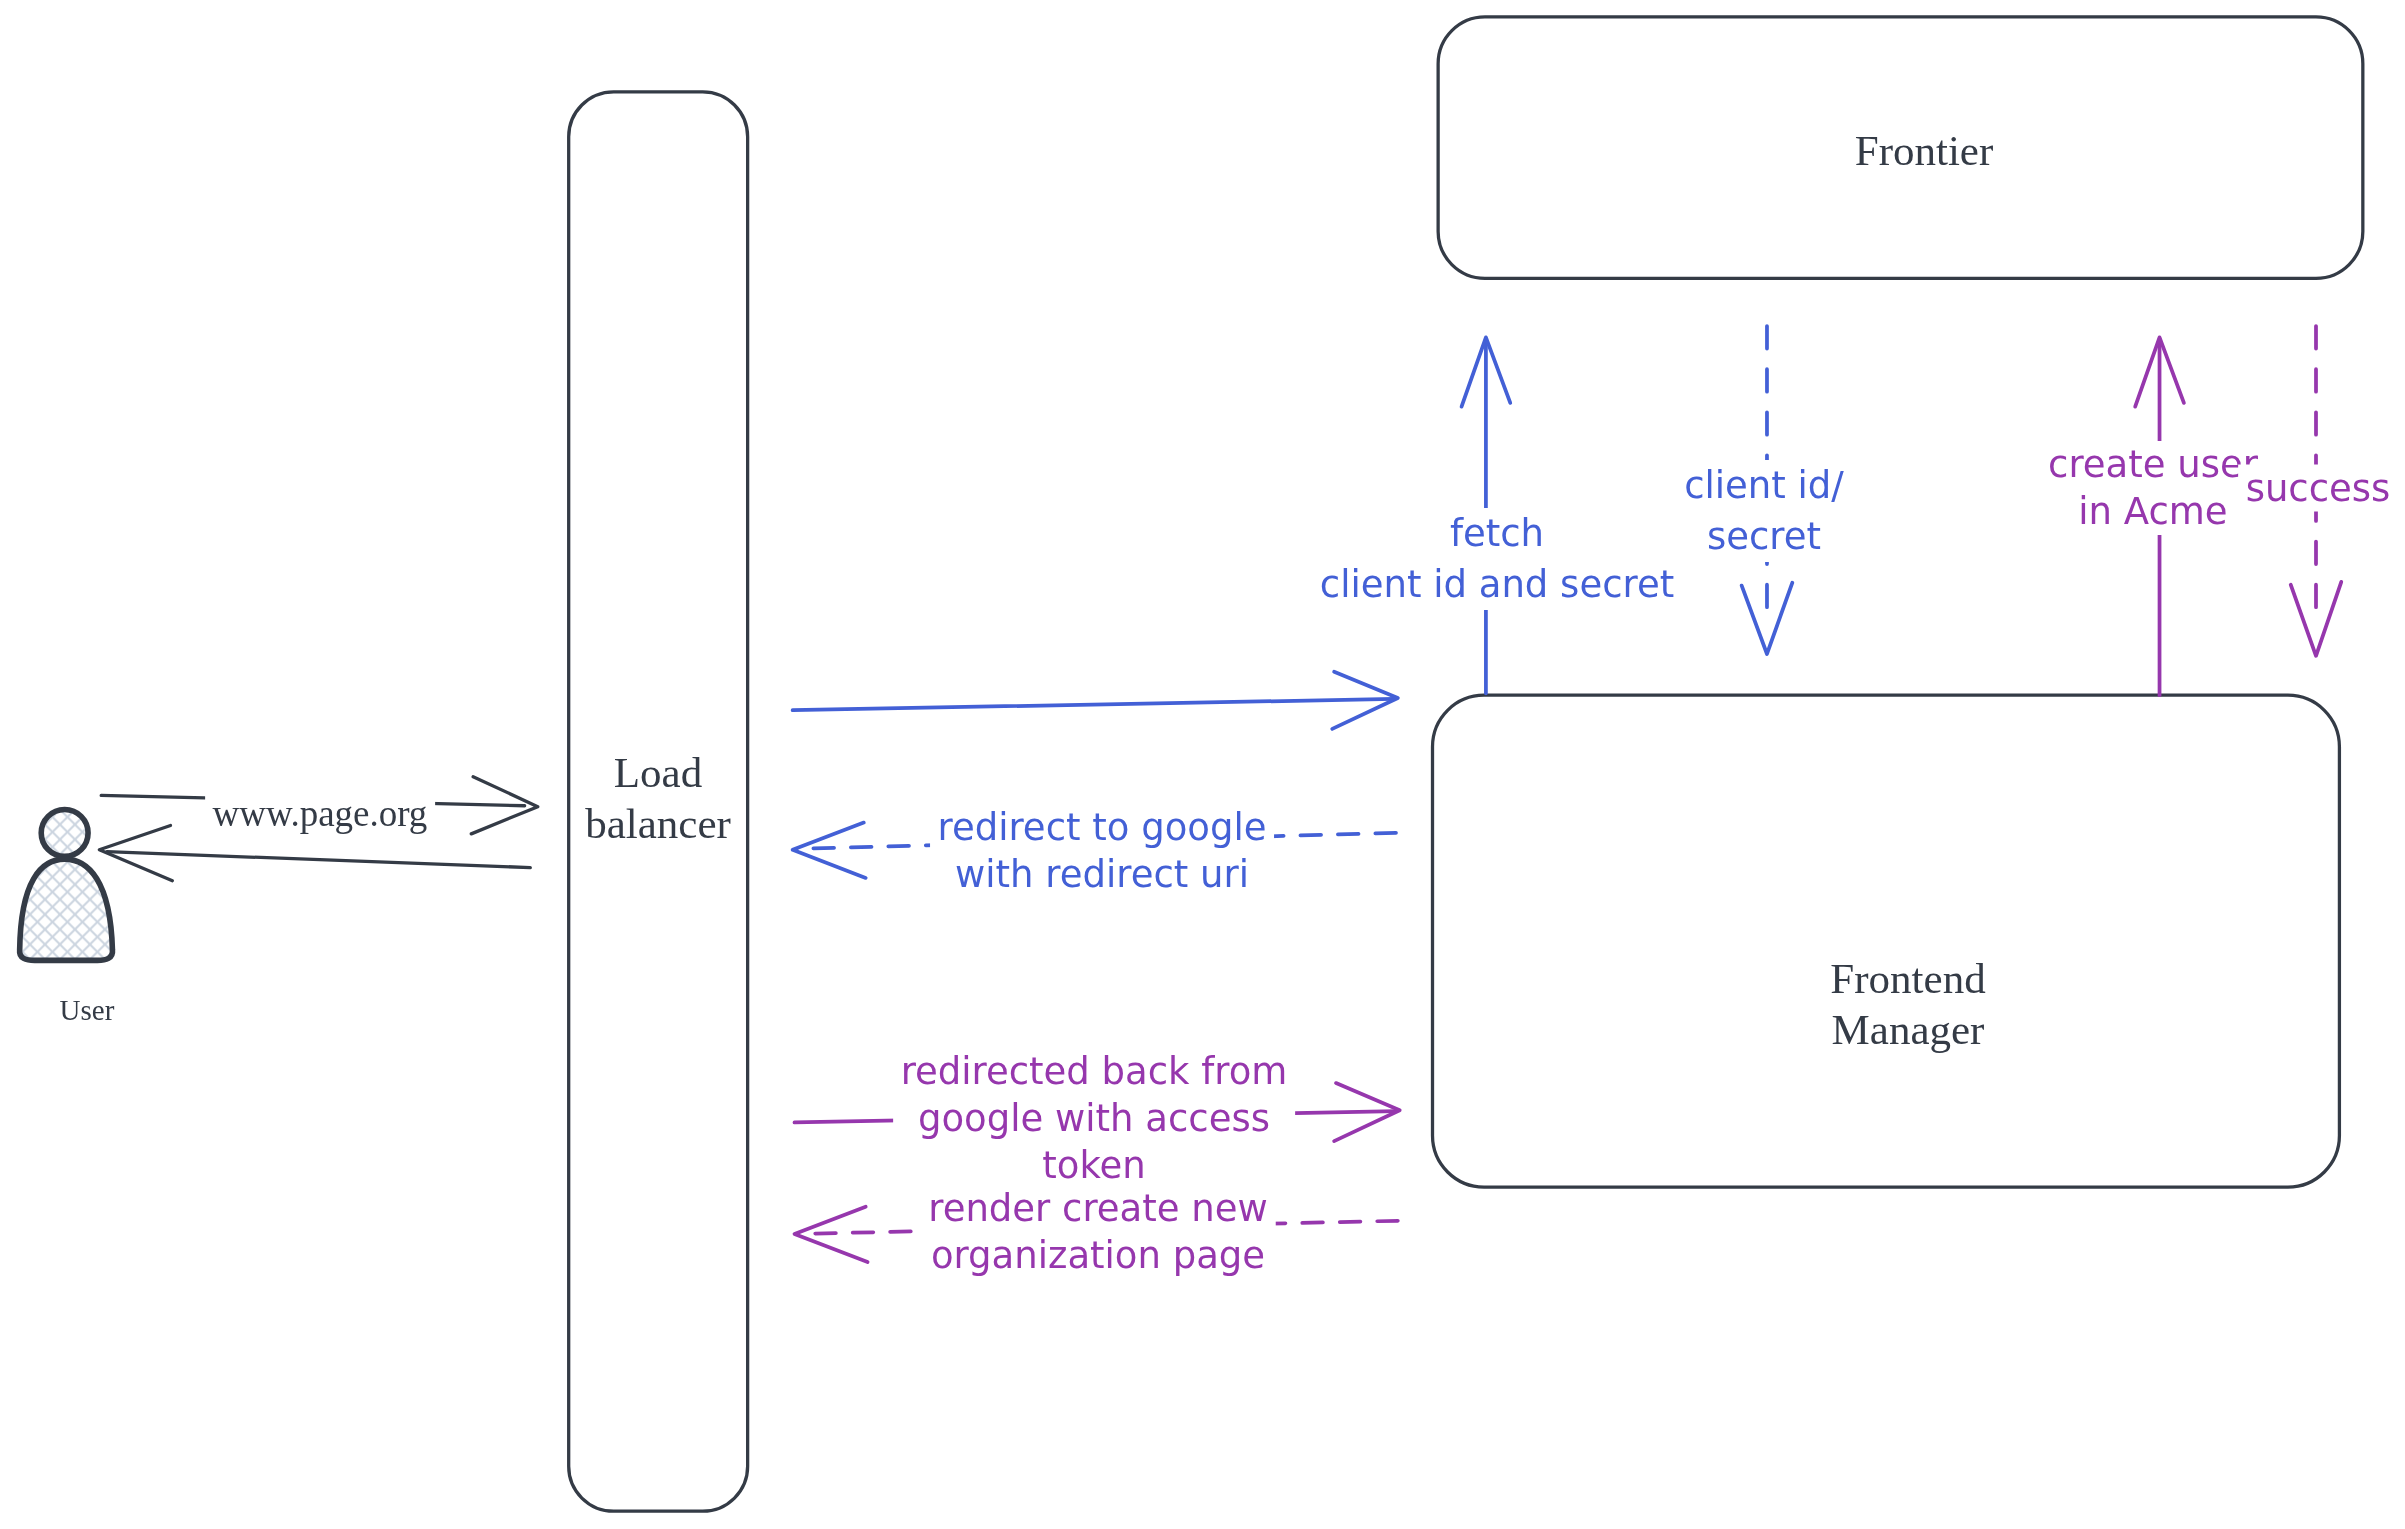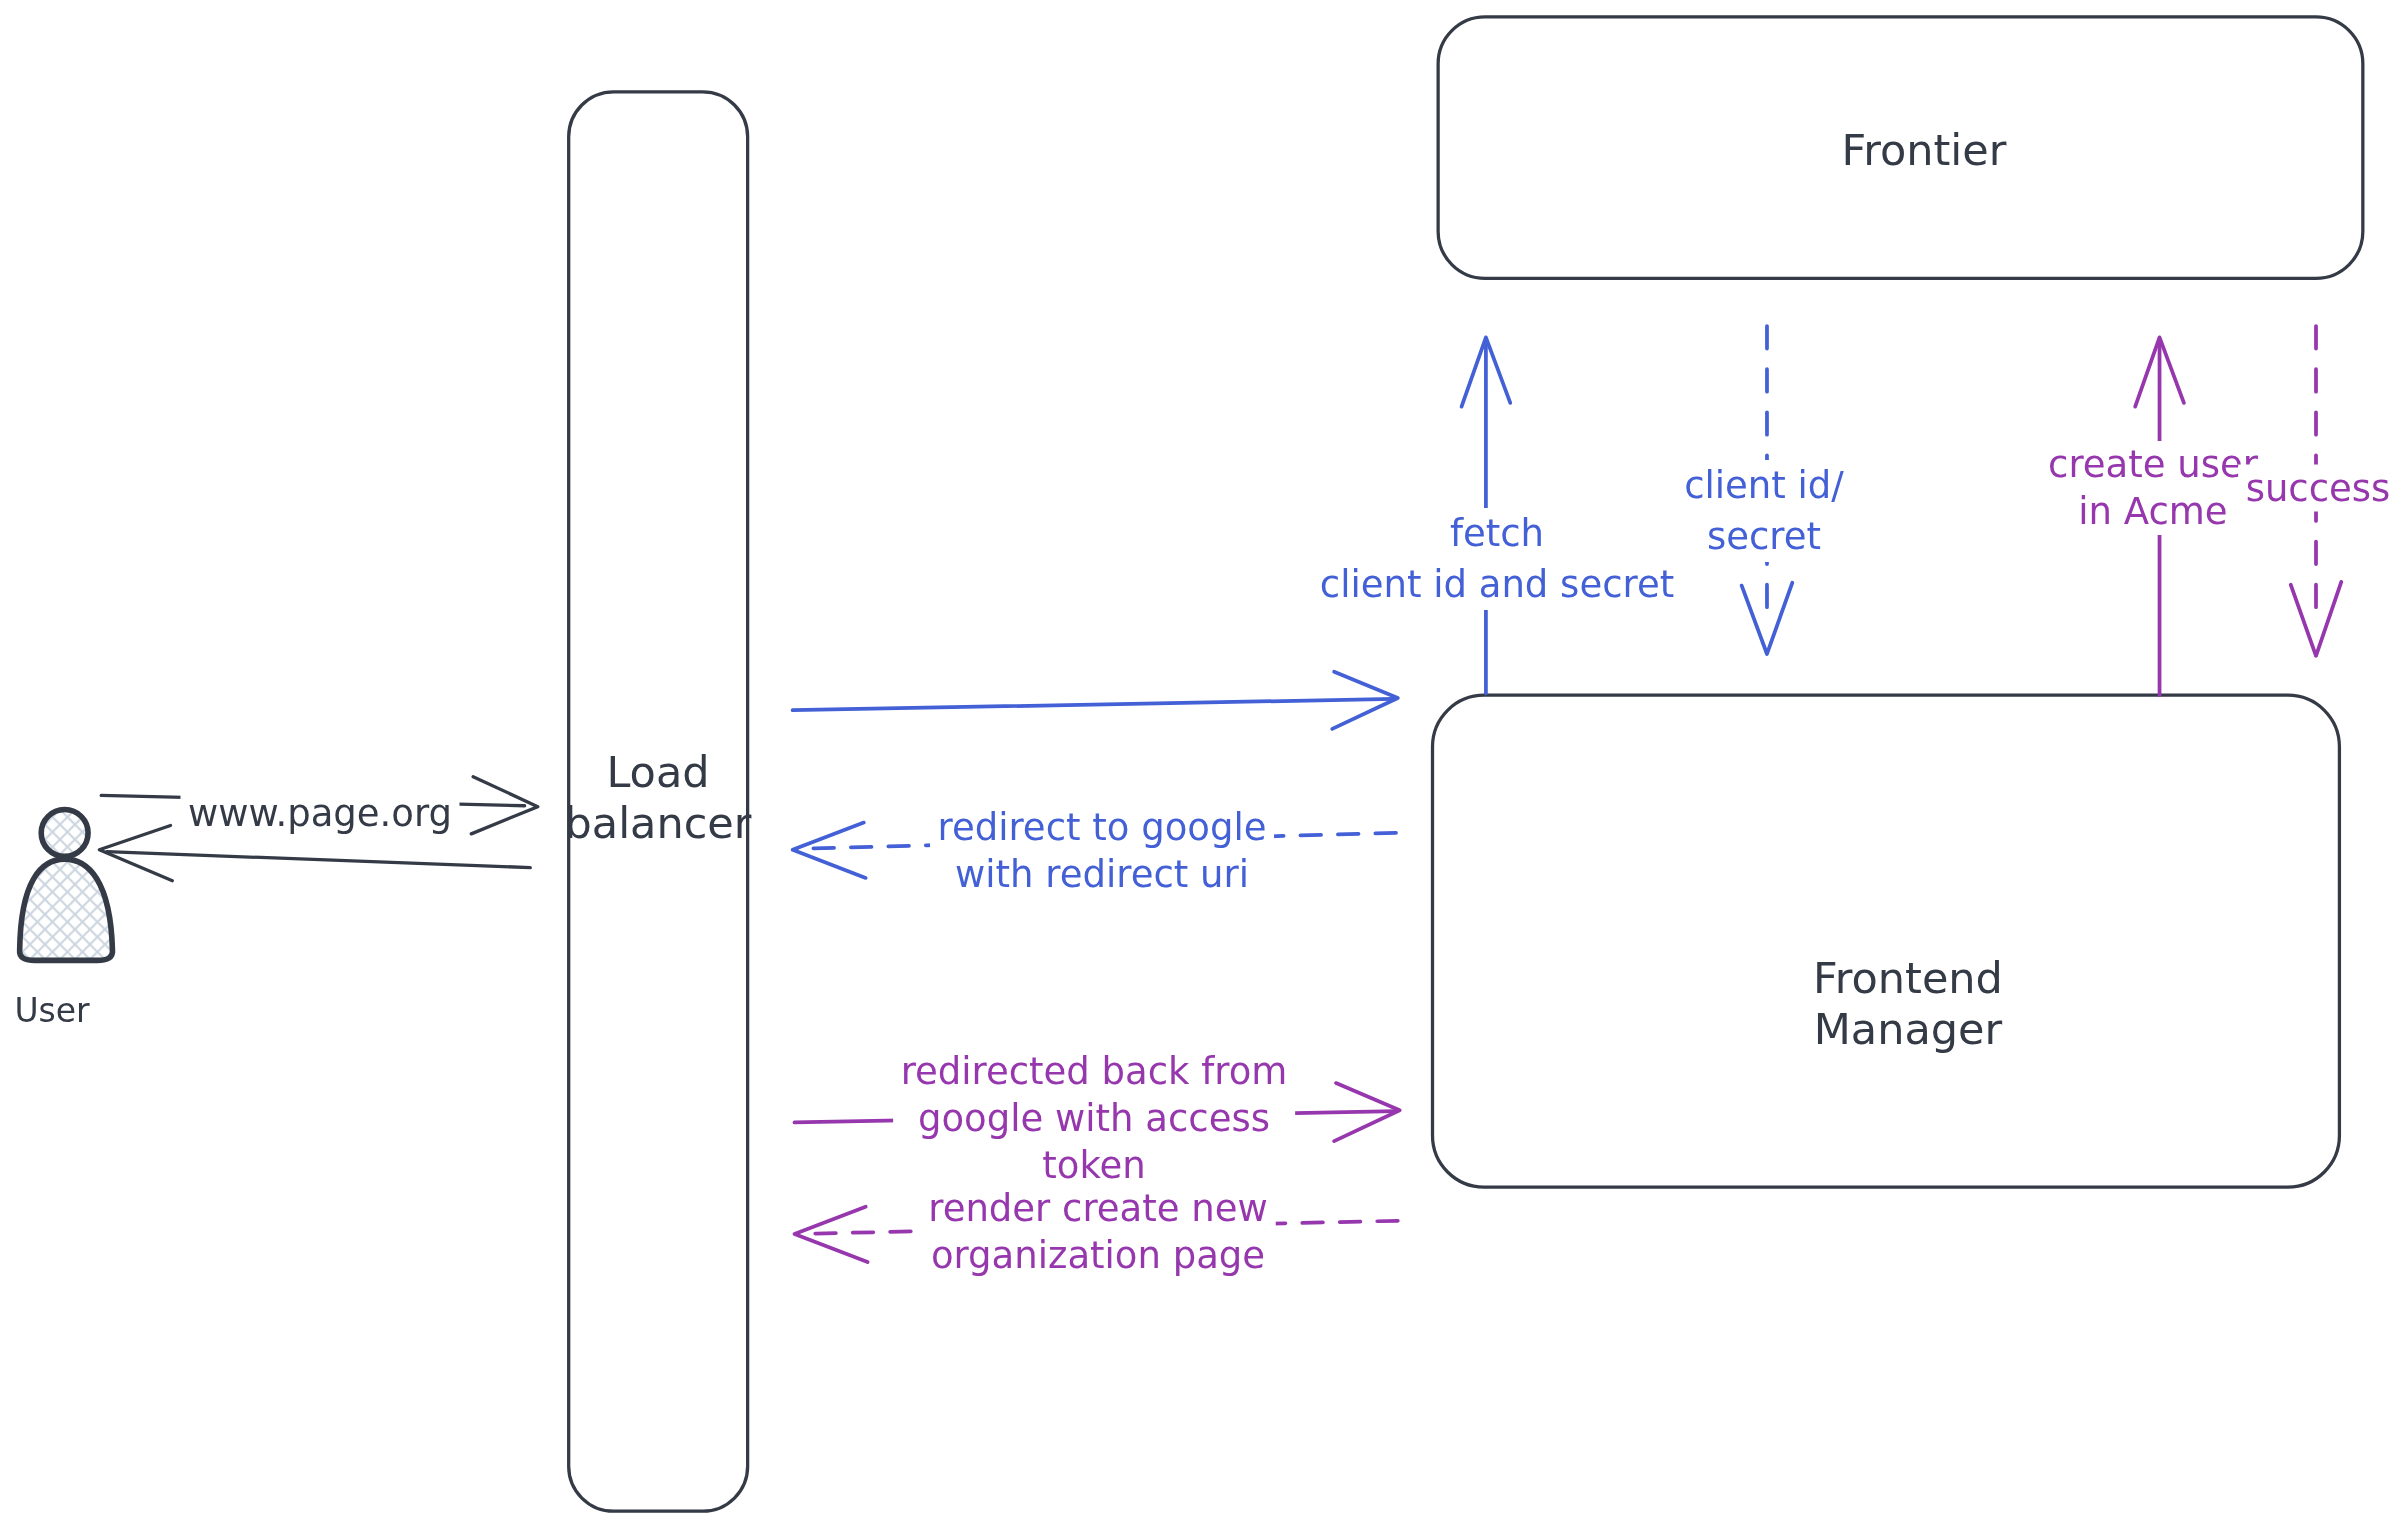--- a/index.html
+++ b/index.html
@@ -18,21 +18,21 @@
     text-align:center;
     font-size:37px;
     line-height:47px;
     font-weight:500;
     background:#ffffff;
     padding:0 7.5px;
     z-index:2;
   }
   .lbl.nobg{background:transparent;padding:0;}
   .lbl.box-label{font-size:43px;line-height:51px;background:transparent;}
-  .ink{color:var(--ink);}
+  .ink{color:var(--ink);font-family:Liberation Serif, serif;}
   .blue{color:var(--blue);}
   .purple{color:var(--purple);}
 </style>
 </head>
 <body>
 
 <div class="stage">
 
   <svg width="2405" height="1530" viewBox="0 0 2567 1633">
     <defs>
@@ -74,21 +74,21 @@
     <path d="M1886,348 L1886,650" fill="none" stroke-width="4" stroke-linecap="round" stroke-dasharray="24 22" stroke="#4360d6"></path>
     <path d="M1859,625 L1886,698 L1913,622" fill="none" stroke-width="4" stroke-linecap="round" stroke-linejoin="round" stroke="#4360d6"></path>
 
     <path d="M2305,742 L2305,366" fill="none" stroke-width="4" stroke-linecap="round" stroke="#9637ad"></path>
     <path d="M2279,434 L2305,360 L2331,430" fill="none" stroke-width="4" stroke-linecap="round" stroke-linejoin="round" stroke="#9637ad"></path>
 
     <path d="M2472,348 L2472,652" fill="none" stroke-width="4" stroke-linecap="round" stroke-dasharray="24 22" stroke="#9637ad"></path>
     <path d="M2445,624 L2472,700 L2499,621" fill="none" stroke-width="4" stroke-linecap="round" stroke-linejoin="round" stroke="#9637ad"></path>
   </svg>
 
-  <div class="lbl ink nobg" style="left:52px; top:1010px; font-size:33px;">User</div>
+  <div class="lbl ink nobg" style="left:87px; top:1010px; font-size:29px;">User</div>
 
   <div class="lbl ink box-label nobg" style="left:658px; top:798px;">Load
 balancer</div>
 
   <div class="lbl ink box-label nobg" style="left:1924px; top:150px;">Frontier</div>
 
   <div class="lbl ink box-label nobg" style="left:1908px; top:956px;margin-top:48px;">Frontend
 Manager</div>
 
   <div class="lbl ink" style="left:320px; top:813px;">www.page.org</div>

